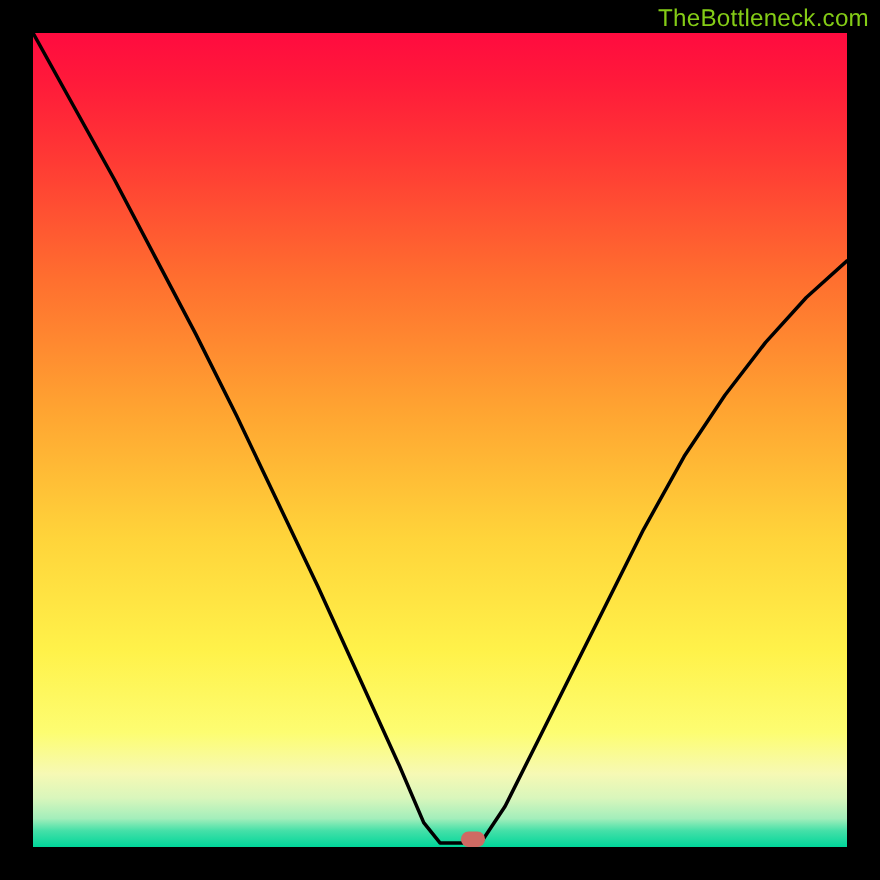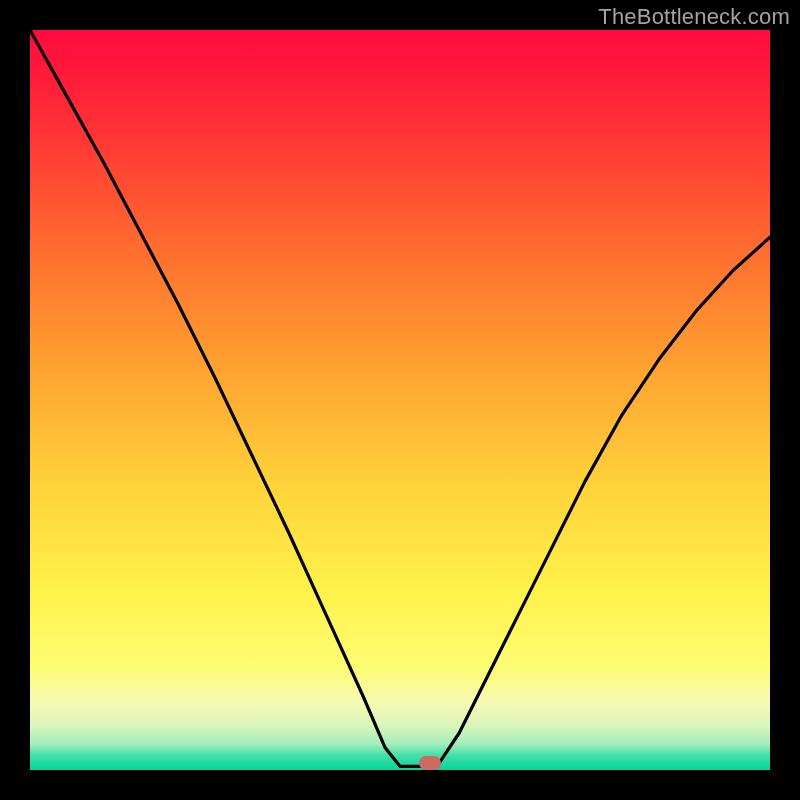--- a/index.html
+++ b/index.html
@@ -14,21 +14,21 @@
   .frame {
     position: relative;
     width: 800px;
     height: 800px;
     background: #000;
   }
   .watermark {
     position: absolute;
     top: 4px;
     right: 10px;
-    color: #a3a3a3;
+    color: #84cc16;
     font-size: 22px;
     letter-spacing: 0.2px;
     z-index: 50;
   }
   .plot-area {
     position: absolute;
     left: 30px;
     top: 30px;
     width: 740px;
     height: 740px;

